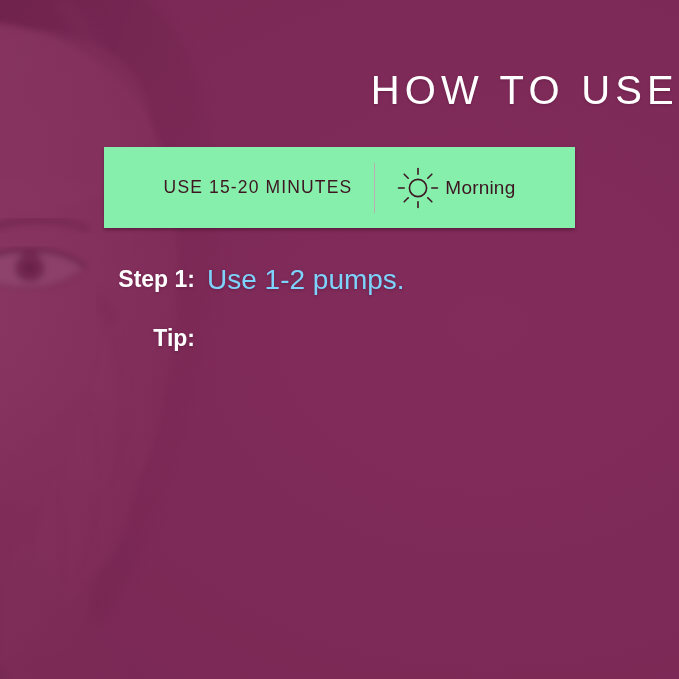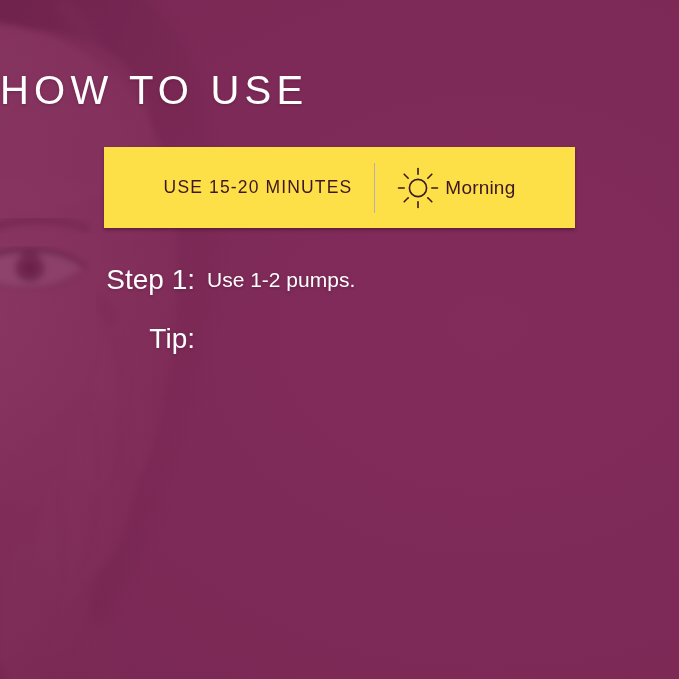--- a/index.html
+++ b/index.html
@@ -49,38 +49,38 @@
                 rgba(96,28,64,0.30) 100%);
     pointer-events: none;
   }
 
   
   .title {
     position: absolute;
     left: 0;
     right: 0;
     top: 68px;
-    text-align: left;
+    text-align: right;
     color: #ffffff;
     font-size: 40px;
     font-weight: 400;
     letter-spacing: 5.2px;
     line-height: 44px;
     text-transform: uppercase;
     text-shadow: 0 1px 3px rgba(70,18,46,0.35);
   }
 
   
   .callout {
     position: absolute;
     left: 104px;
     top: 147px;
     width: 471px;
     height: 81px;
-    background: #fde047;
+    background: #86efac;
     box-shadow: 0 2px 3px rgba(54,12,34,0.45);
     display: flex;
     align-items: center;
     justify-content: center;
   }
   .callout-inner {
     display: flex;
     align-items: center;
     justify-content: center;
     width: 100%;
@@ -128,30 +128,30 @@
     align-items: flex-start;
     margin-bottom: 24px;
   }
   .step-row:last-child { margin-bottom: 12px; }
 
   .step-label {
     width: 195px;
     flex: 0 0 195px;
     text-align: right;
     color: #ffffff;
-    font-size: 28px;
+    font-size: 23px;
     line-height: 35px;
-    font-weight: 400;
+    font-weight: 700;
     text-shadow: 0 1px 3px rgba(70,18,46,0.40);
   }
   .step-body {
     flex: 1 1 auto;
     padding-left: 12px;
-    color: #ffffff;
-    font-size: 21px;
+    color: #7dd3fc;
+    font-size: 28px;
     line-height: 35px;
     font-weight: 400;
     max-width: 380px;
     text-shadow: 0 1px 3px rgba(70,18,46,0.40);
   }
   .step-row.tip { margin-top: 22px; }
 </style>
 </head>
 <body>
 

